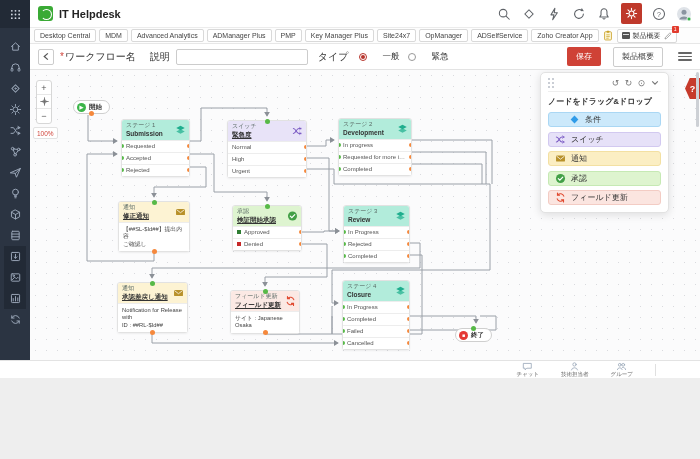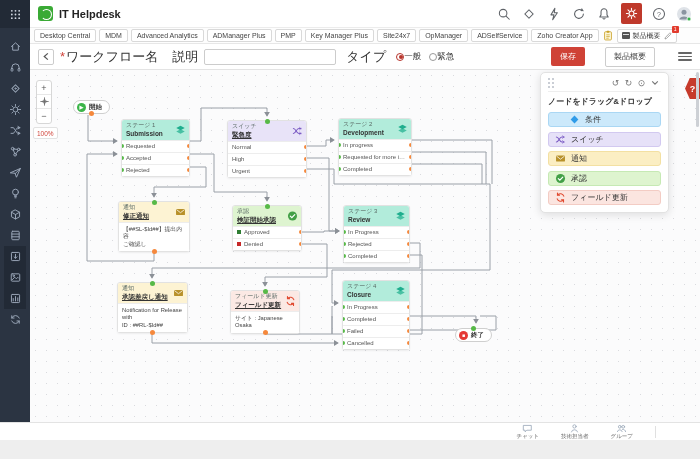--- a/index.html
+++ b/index.html
@@ -1,17 +1,17 @@
 <!DOCTYPE html>
 <html><head>
 <meta charset="utf-8">
 <style>
   *{box-sizing:border-box;margin:0;padding:0}
   html,body{background:#eee}
-  .app{position:relative;width:700px;height:440px;background:#4c1d95;overflow:hidden;
+  .app{position:relative;width:700px;height:378px;background:#4c1d95;overflow:hidden;
        font-family:"Liberation Sans",sans-serif;color:#333}
   
   .sidebar{position:absolute;left:0;top:0;width:30px;height:441px;background:#2b3442;z-index:6}
   .apps-btn{width:30px;height:28px;background:#222a36;display:flex;align-items:center;justify-content:center;cursor:pointer}
   .side-icons{list-style:none;display:flex;flex-direction:column;align-items:center;padding-top:8px}
   .side-icons li{width:22px;height:21px;display:flex;align-items:center;justify-content:center;cursor:pointer}
   .side-icons li.dark{background:#222a36}
   
   .header{position:absolute;left:30px;top:0;right:0;height:28px;background:#fff;border-bottom:1px solid #ececec;
           display:flex;align-items:center;z-index:5}
@@ -30,29 +30,29 @@
   .tab-overview{display:flex;align-items:center;gap:3px;border:1px solid #d9d9d9;background:#fff;border-radius:2px;
        font-size:7px;color:#333;padding:1px 4px;position:relative;cursor:pointer}
   .tab-overview .doc{width:8px;height:7px;background:#555;border-radius:1px;position:relative}
   .tab-overview .doc::after{content:"";position:absolute;left:1px;top:2px;width:6px;height:1px;background:#ddd}
   .badge{position:absolute;right:-3px;top:-4px;min-width:7px;height:7px;background:#e23c2e;color:#fff;
          font-size:5px;line-height:7px;text-align:center;border-radius:1px;padding:0 1px}
   
   .toolbar{position:absolute;left:30px;top:44px;right:0;height:26px;background:#fff;border-bottom:1px solid #e3e3e3;
            display:flex;align-items:center;gap:6px;padding:0 8px;z-index:5}
   .tb-back{width:16px;height:16px;border:1px solid #ccc;border-radius:2px;background:#fff;display:flex;align-items:center;justify-content:center;cursor:pointer}
-  .tb-label{font-size:13px;color:#333;white-space:nowrap}
+  .tb-label{font-size:10px;color:#333;white-space:nowrap}
   .req{color:#d0453c;margin-right:1px}
   .tb-input{height:16px;border:1px solid #ccc;border-radius:2px;font-size:8px;padding:0 4px;color:#222;font-family:"Liberation Sans",sans-serif}
   .radios{display:flex;align-items:center;gap:8px;margin-left:4px}
-  .radio{display:flex;align-items:center;gap:0;font-size:8.5px;cursor:pointer}
+  .radio{display:flex;align-items:center;gap:16px;font-size:8.5px;cursor:pointer}
   .rdot{width:8px;height:8px;border-radius:50%;border:1px solid #999;background:#fff;position:relative}
   .radio.sel .rdot{border-color:#b7342c}
   .radio.sel .rdot::after{content:"";position:absolute;left:1.5px;top:1.5px;width:4px;height:4px;border-radius:50%;background:#b7342c}
-  .tb-right{margin-left:auto;display:flex;align-items:center;gap:20px}
+  .tb-right{margin-left:auto;display:flex;align-items:center;gap:12px}
   .btn-save{background:#cf4236;color:#fff;border:none;border-radius:2px;font-size:8px;padding:4px 9px;cursor:pointer}
   .btn-cancel{background:#fff;color:#444;border:1px solid #ccc;border-radius:2px;font-size:8px;padding:3.5px 8px;cursor:pointer}
   .tb-menu{width:14px;height:14px;display:flex;flex-direction:column;justify-content:center;gap:2px;cursor:pointer;margin-left:3px}
   .tb-menu i{display:block;height:1.4px;background:#666;border-radius:1px}
   
   .canvas{position:absolute;left:30px;top:70px;right:0;height:371px;background:#fbfbfc;overflow:hidden;
           background-image:radial-gradient(circle,#d9dade 0.8px,transparent 1px);background-size:11px 11px}
   .wires{position:absolute;left:0;top:0;width:100%;height:100%;z-index:1}
   .node{position:absolute;background:#fff;border:1px solid #e2e2e2;border-radius:3px;z-index:2;
         box-shadow:0 1px 2px rgba(0,0,0,.06);cursor:pointer}

